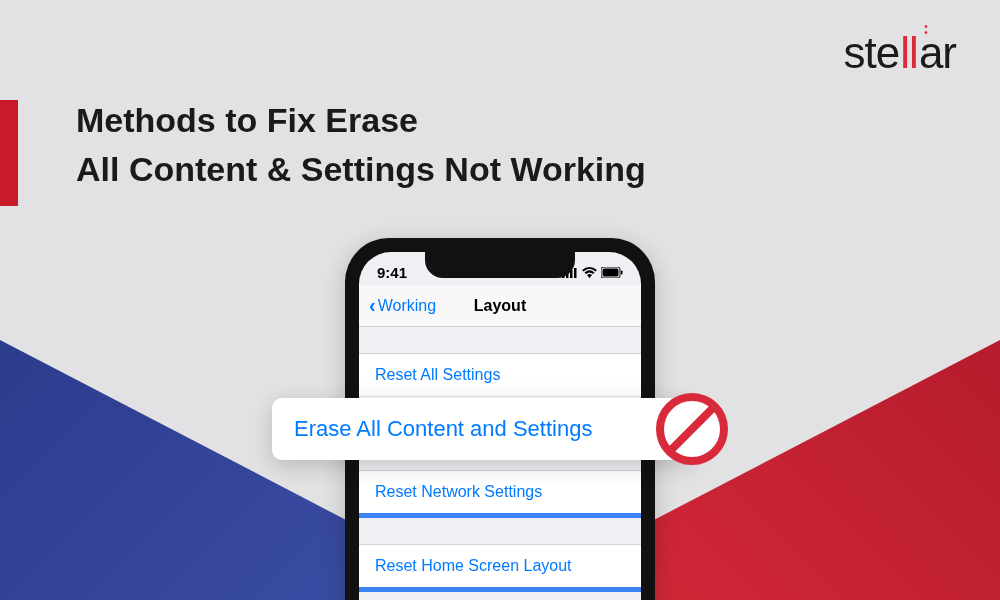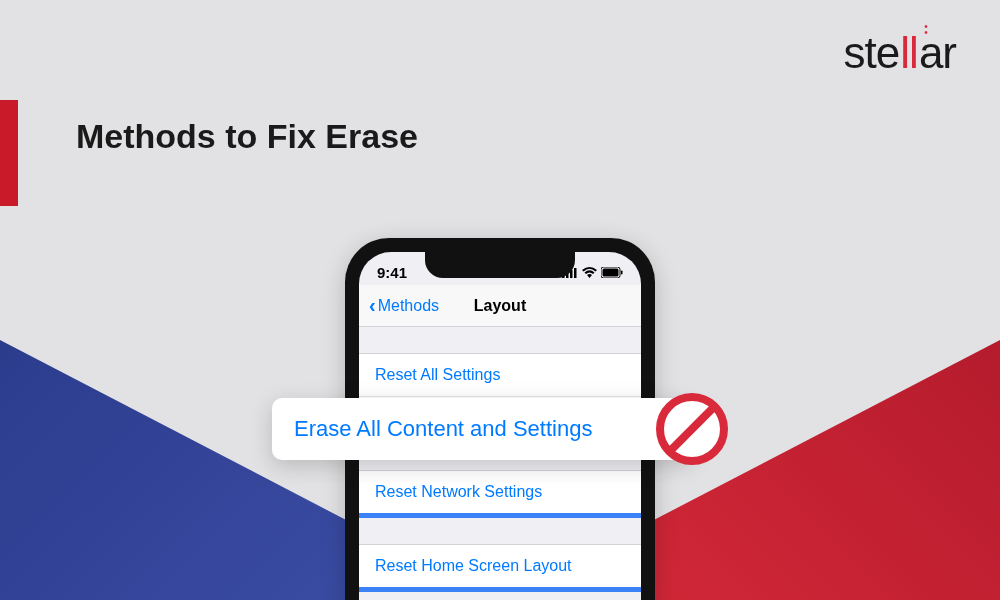--- a/index.html
+++ b/index.html
@@ -55,21 +55,21 @@
   .accent {
     position: absolute;
     left: 0; top: 100px;
     width: 18px; height: 106px;
     background: #c91a2a;
   }
 
   
   .title-wrap {
     position: absolute;
-    left: 76px; top: 112px;
+    left: 76px; top: 96px;
   }
   .title-wrap h1 {
     font-size: 34px;
     font-weight: 700;
     line-height: 1.45;
     color: #1a1a1a;
   }
 
   
   .phone {
@@ -164,20 +164,21 @@
 
 <div class="logo">
   ste<span class="ll">ll<span class="dots">•<br>•</span></span>ar
 </div>
 
 <div class="accent"></div>
 
 <div class="title-wrap">
   <h1>
     <span>Methods to Fix Erase</span><br>
+    <span>All Content &amp; Settings Not Working</span>
   </h1>
 </div>
 
 <div class="phone">
   <div class="screen">
     <div class="notch"></div>
     <div class="statusbar">
       <span>9:41</span>
       <span class="right">
         <span>
@@ -198,21 +199,21 @@
               <rect x="0" y="0" width="19" height="11" rx="2.5" fill="none" stroke="#000" stroke-width="1"></rect>
               <rect x="1.5" y="1.5" width="16" height="8" rx="1.5" fill="#000"></rect>
               <rect x="20" y="3.5" width="1.5" height="4" rx="0.7" fill="#000"></rect>
             </svg>
         </span>
       </span>
     </div>
     <div class="navhdr">
       <div class="back">
         <span class="chev">‹</span>
-        <span>Methods</span>
+        <span>Working</span>
       </div>
       <div class="ttl">Layout</div>
     </div>
     <div class="list">
       <div class="group">
         <div class="row">Reset All Settings</div>
         <div class="row ph">Erase All Content and Settings</div>
       </div>
       <div class="group">
         <div class="row">Reset Network Settings</div>

